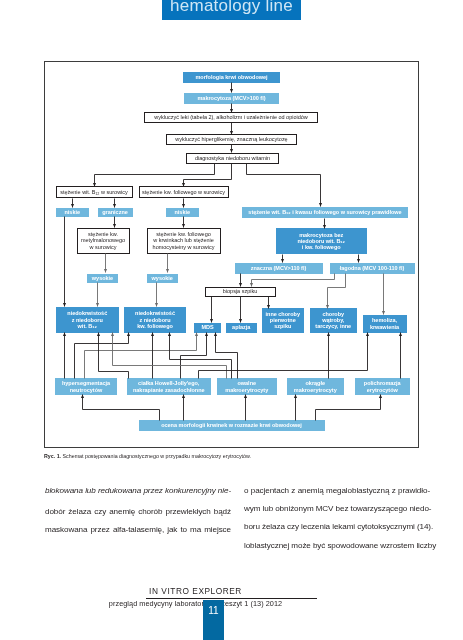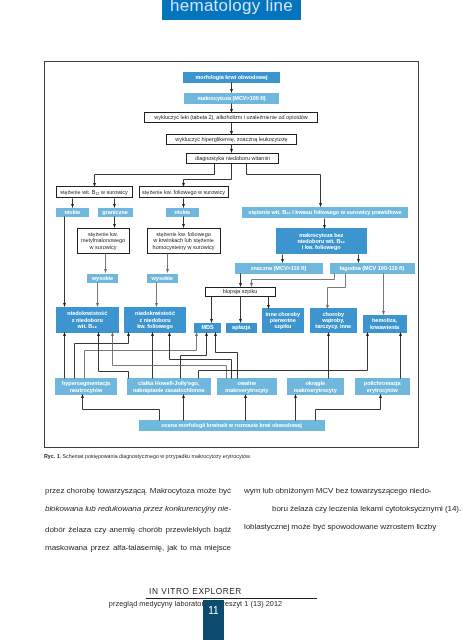--- a/index.html
+++ b/index.html
@@ -20,21 +20,21 @@
   .cap{position:absolute;left:44px;top:453px;width:380px;font-size:5.3px;color:#231f20;}
   .cap b{font-weight:bold;}
   .col{position:absolute;font-size:8.1px;color:#231f20;width:186px;letter-spacing:-0.09px;}
   .col div{margin-bottom:9.2px;text-align:justify;white-space:nowrap;}
   .colL{left:45px;top:486px;}
   .colR{left:244px;top:486px;}
   .ftr{position:absolute;left:0;top:586px;width:391px;text-align:center;}
   .ftr .j{font-size:8.3px;color:#231f20;letter-spacing:.55px;}
   .ftr .rule{position:absolute;left:146px;top:12px;width:171px;height:0.9px;background:#231f20;}
   .ftr .s{font-size:7.3px;color:#231f20;margin-top:3px;letter-spacing:.05px;}
-  .pagebox{position:absolute;left:203px;top:600px;width:21px;height:40px;background:#0c4a6e;}
+  .pagebox{position:absolute;left:203px;top:600px;width:21px;height:40px;background:#0369a1;}
   .pagebox span{position:absolute;left:0;right:0;top:5px;text-align:center;color:#ffffff;font-size:10px;}
 </style>
 </head>
 <body>
 
 <div class="hdr-bar">
   <span>hematology line</span>
 </div>
 
 <div class="frame"></div>
@@ -272,28 +272,28 @@
     <polyline points="400.5,378.5 400.5,332.5" fill="none" stroke="#231f20" stroke-width="0.9"></polyline>
     <polygon points="398.95,336 402.05,336 400.5,332.5" fill="#231f20"></polygon>
   </svg>
 
 <div class="cap">
   <b>Ryc. 1.</b>
   <span>Schemat postępowania diagnostycznego w przypadku makrocytozy erytrocytów.</span>
 </div>
 
 <div class="col colL" id="colL">
-    <div style="text-align-last: justify;">przez chorobę towarzyszącą. Makrocytoza może być</div>
     <div style="text-align-last: justify; font-style: italic;">blokowana lub redukowana przez konkurencyjny nie-</div>
     <div style="text-align-last: justify; margin-top: 12px;">dobór żelaza czy anemię chorób przewlekłych bądź</div>
     <div style="text-align-last: justify;">maskowana przez alfa-talasemię, jak to ma miejsce</div>
   </div>
 <div class="col colR" id="colR">
+    <div style="text-align-last: justify;">o pacjentach z anemią megaloblastyczną z prawidło-</div>
     <div style="text-align-last: justify;">wym lub obniżonym MCV bez towarzyszącego niedo-</div>
-    <div style="text-align-last: justify; margin-left: 28px;">boru żelaza czy leczenia lekami cytotoksycznymi (14).</div>
+    <div style="text-align-last: justify;">boru żelaza czy leczenia lekami cytotoksycznymi (14).</div>
     <div>loblastycznej może być spowodowane wzrostem liczby</div>
   </div>
 
 <div class="ftr">
   <div class="j">IN VITRO EXPLORER</div>
   <div class="rule"></div>
   <div class="s">przegląd medycyny laboratoryjnej zeszyt 1 (13) 2012</div>
 </div>
 <div class="pagebox">
   <span>11</span>

